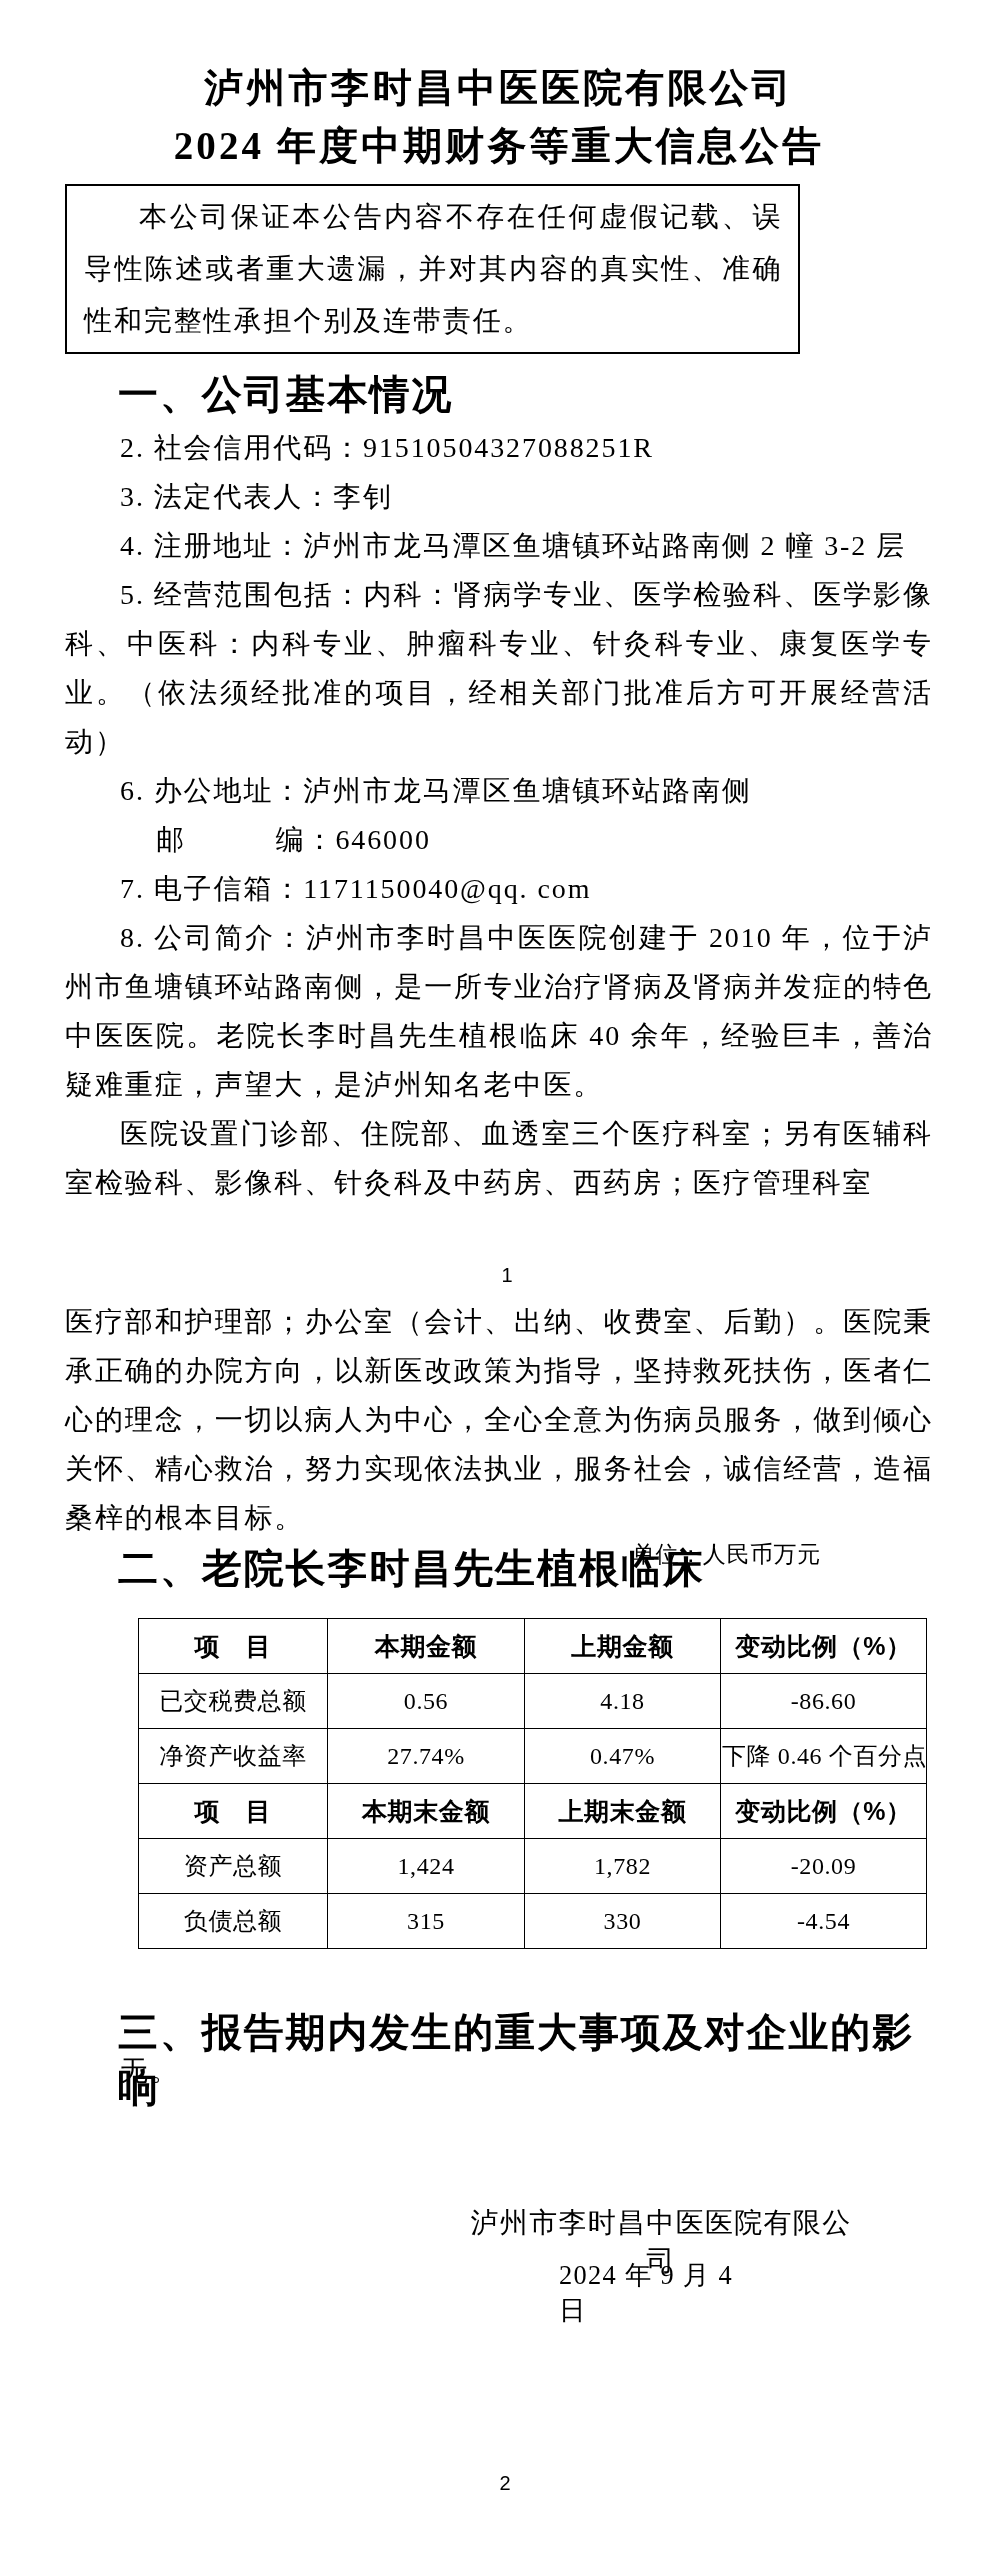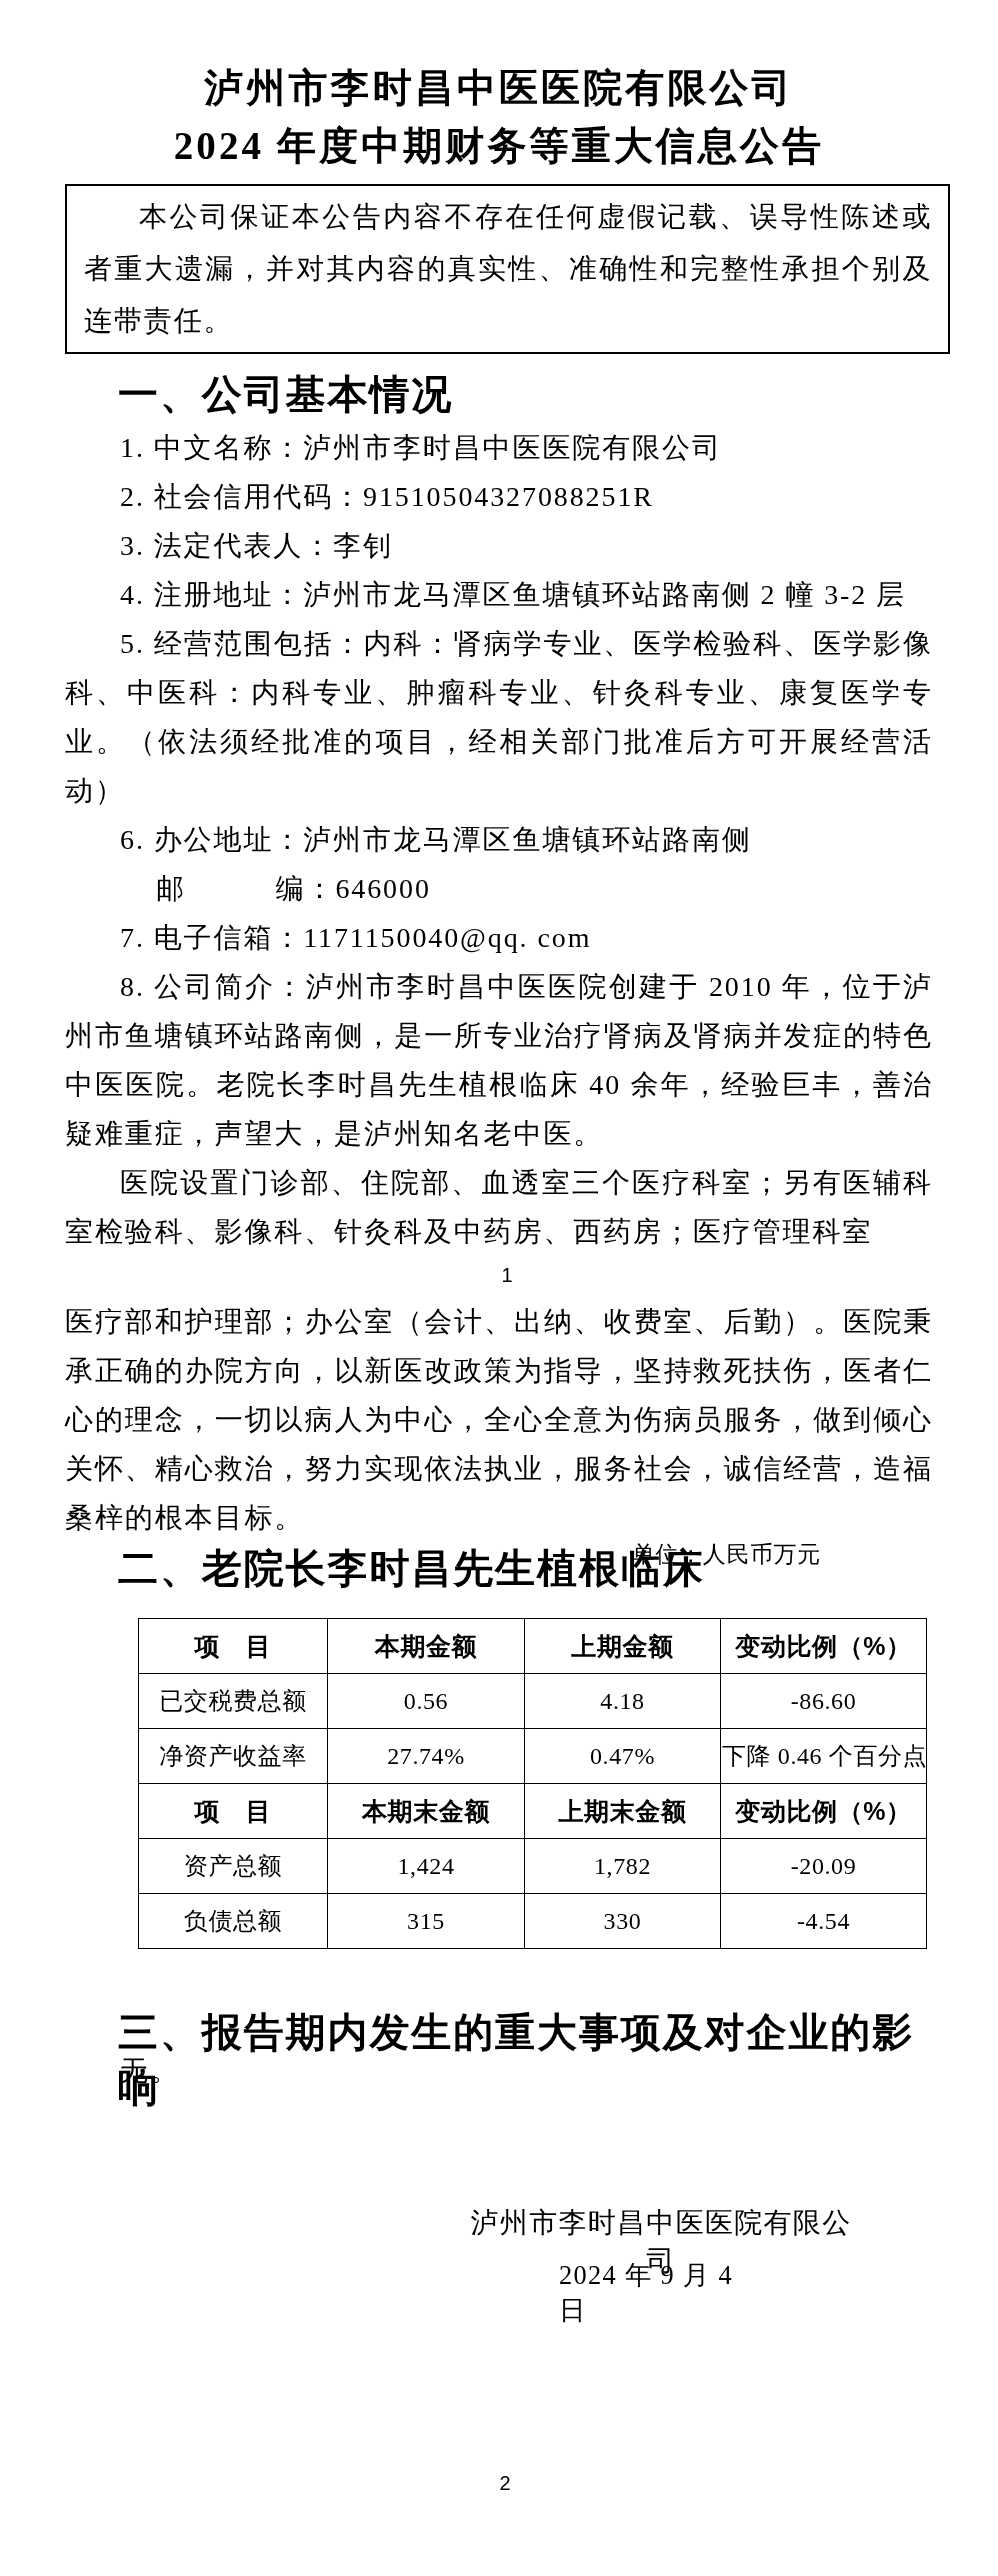--- a/index.html
+++ b/index.html
@@ -8,21 +8,21 @@
     font-family:"Liberation Serif","DejaVu Serif",serif;
     color:#000;
   }
   .abs{position:absolute;}
   .title{
     left:0;width:998px;text-align:center;
     font-size:39px;font-weight:bold;letter-spacing:3.1px;line-height:1.2;
     font-family:"Liberation Serif","DejaVu Serif",serif;
   }
   .disclaimer-box{
-    left:65px;top:184px;width:885px;height:170px;
+    left:65px;top:184px;width:735px;height:170px;
     border:2.5px solid #000;box-sizing:border-box;
     padding:5px 15.7px 5px 17px;
     font-family:Liberation Serif, serif;
   }
   .disclaimer-text{
     font-size:28px;letter-spacing:1.9px;line-height:52px;
     text-align:justify;text-indent:55px;
   }
   .h-sans{
     left:65px;width:868px;
@@ -81,21 +81,20 @@
 <div class="abs title" style="top:65px;">泸州市李时昌中医医院有限公司</div>
 <div class="abs title" style="top:123px;">2024 年度中期财务等重大信息公告</div>
 
 <div class="abs disclaimer-box">
   <div class="disclaimer-text">本公司保证本公告内容不存在任何虚假记载、误导性陈述或者重大遗漏，并对其内容的真实性、准确性和完整性承担个别及连带责任。</div>
 </div>
 
 <div class="abs h-sans" style="top:367px;">一、公司基本情况</div>
 
 <div class="abs bodyflow">
-  <p class="ind">1. 中文名称：泸州市李时昌中医医院有限公司</p>
   <p class="ind">2. 社会信用代码：91510504327088251R</p>
   <p class="ind">3. 法定代表人：李钊</p>
   <p class="ind">4. 注册地址：泸州市龙马潭区鱼塘镇环站路南侧 2 幢 3-2 层</p>
   <p class="ind">5. 经营范围包括：内科：肾病学专业、医学检验科、医学影像科、中医科：内科专业、肿瘤科专业、针灸科专业、康复医学专业。（依法须经批准的项目，经相关部门批准后方可开展经营活动）</p>
   <p class="ind">6. 办公地址：泸州市龙马潭区鱼塘镇环站路南侧</p>
   <p class="ind35">邮　　　编：646000</p>
   <p class="ind">7. 电子信箱：1171150040@qq. com</p>
   <p class="ind">8. 公司简介：泸州市李时昌中医医院创建于 2010 年，位于泸州市鱼塘镇环站路南侧，是一所专业治疗肾病及肾病并发症的特色中医医院。老院长李时昌先生植根临床 40 余年，经验巨丰，善治疑难重症，声望大，是泸州知名老中医。</p>
   <p class="ind">医院设置门诊部、住院部、血透室三个医疗科室；另有医辅科室检验科、影像科、针灸科及中药房、西药房；医疗管理科室</p>
 </div>

